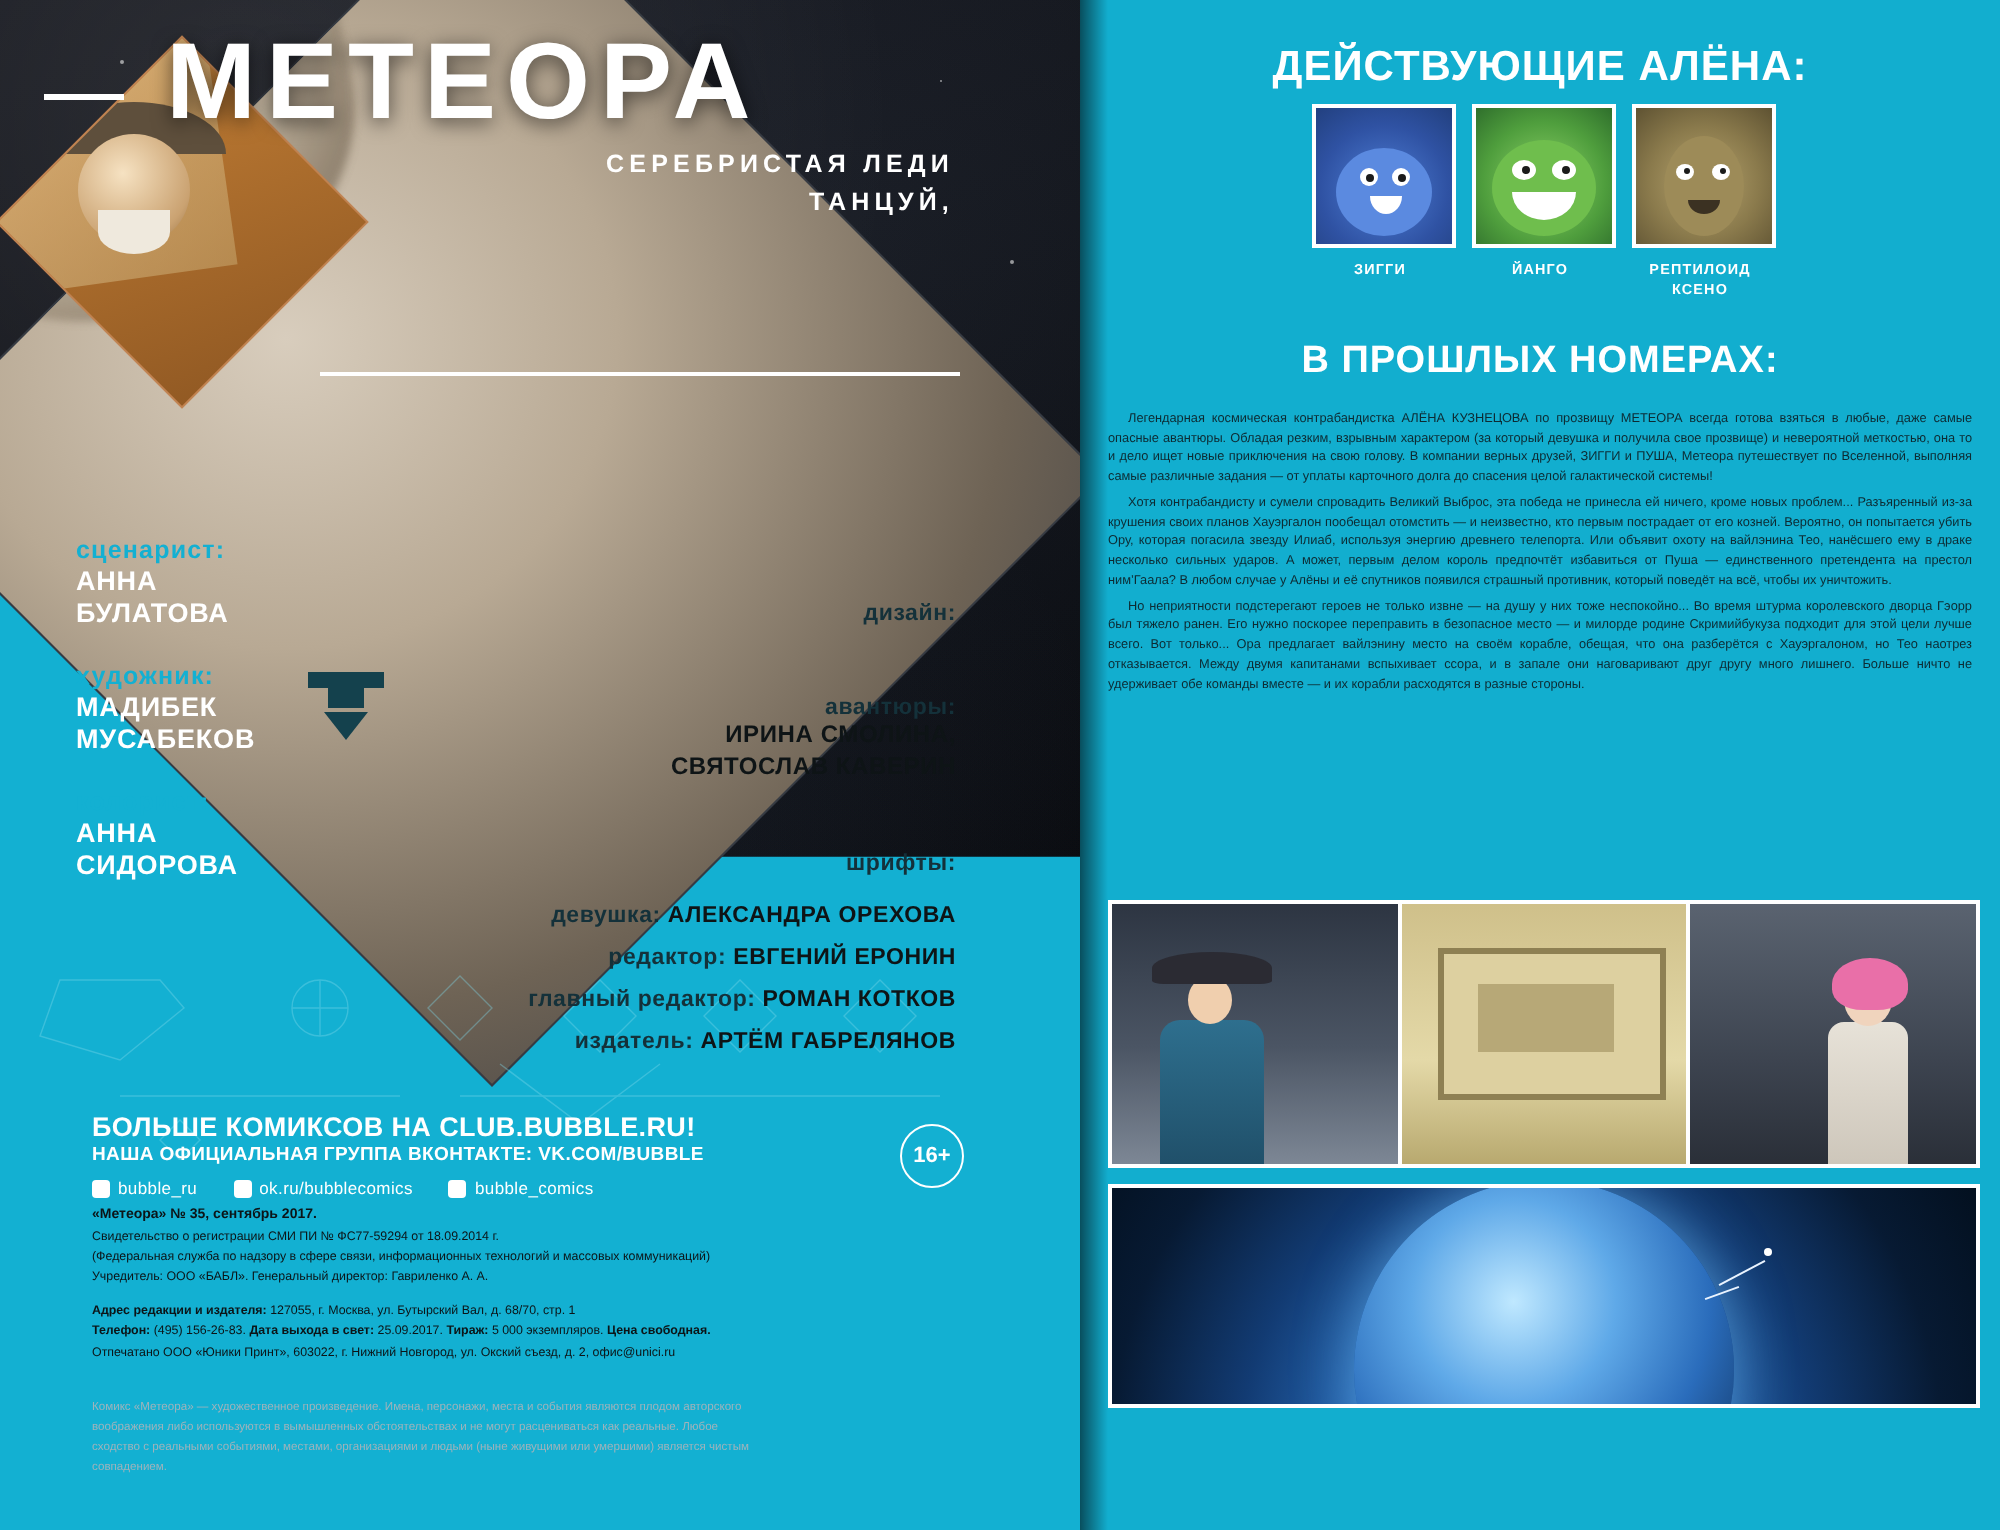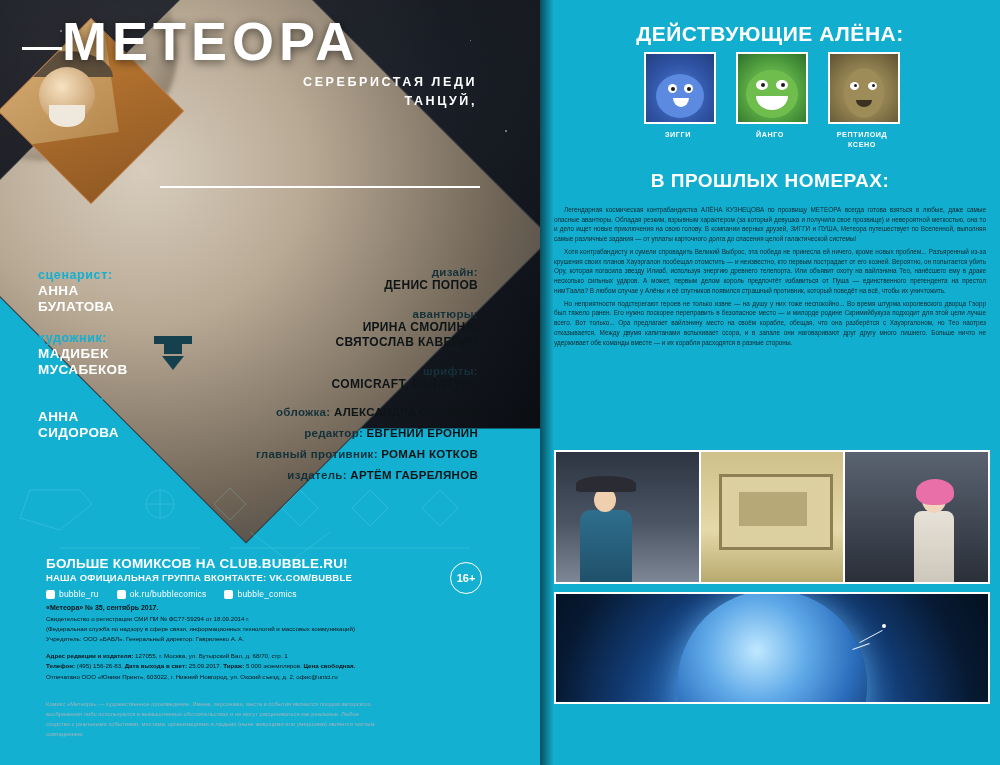--- a/index.html
+++ b/index.html
@@ -193,21 +193,21 @@
   }
 
   
   .credits-right {
     position: absolute;
     right: 62px; top: 266px;
     width: 260px;
     text-align: right;
     color: #1d1d1d;
   }
-  .cr-row { margin-bottom: 14px; }
+  .cr-row { margin-bottom: 14px; margin-top: 35px; }
   .cr-role {
     font-size: 11.5px;
     font-weight: bold;
     color: #14313a;
     letter-spacing: .3px;
   }
   .cr-name {
     font-size: 12px;
     font-weight: bold;
     color: #0e1416;
@@ -322,21 +322,21 @@
     font-size: 21px;
     font-weight: bold;
     letter-spacing: .5px;
   }
   .chars {
     position: absolute;
     left: 0; top: 52px;
     width: 460px;
     display: flex;
     justify-content: center;
-    gap: 24px;
+    gap: 12px;
   }
   .char { width: 68px; }
   .char-frame {
     width: 68px; height: 68px;
     border: 2px solid #ffffff;
     overflow: hidden;
     position: relative;
   }
   .char-name {
     margin-top: 6px;
@@ -515,21 +515,21 @@
         <path d="M370 20 l18 18 -18 18 -18 -18 z"></path>
         <path d="M440 20 l18 18 -18 18 -18 -18 z"></path>
         <path d="M60 78 L200 78 M230 78 L470 78"></path>
         <path d="M90 90 l10 10 -10 10 -10 -10 z"></path>
         <path d="M250 62 L290 92 L330 62"></path>
       </g>
     </svg>
 
     <div class="logo">
       <div class="logo-dash"></div>
-      <div class="logo-text" style="margin-left:40px">МЕТЕОРА</div>
+      <div class="logo-text" style="margin-left:61px">МЕТЕОРА</div>
     </div>
 
     <div class="subtitle">
       <div>СЕРЕБРИСТАЯ ЛЕДИ</div>
       <div>ТАНЦУЙ,</div>
     </div>
     <div class="subtitle-rule"></div>
 
     <div class="credits-left">
       <div class="cl-row">
@@ -553,42 +553,40 @@
       <svg viewBox="0 0 46 46" width="46" height="46">
         <path d="M4 6 L23 6 L23 24 L14 24 L14 14 L4 14 Z" fill="#14414d"></path>
         <path d="M23 6 L42 6 L42 14 L32 14 L32 24 L23 24 Z" fill="#14414d"></path>
         <path d="M12 26 L23 40 L34 26 Z" fill="#14414d"></path>
       </svg>
     </div>
 
     <div class="credits-right">
       <div class="cr-row">
         <div class="cr-role">дизайн:</div>
-        <div class="cr-name" style="white-space:pre-line">ДЕНИС ПОПОВ</div>
       </div>
       <div class="cr-row">
         <div class="cr-role">авантюры:</div>
         <div class="cr-name" style="white-space:pre-line">ИРИНА СМОЛИНА,
 СВЯТОСЛАВ КАВЕРИН</div>
       </div>
       <div class="cr-row">
         <div class="cr-role">шрифты:</div>
-        <div class="cr-name" style="white-space:pre-line">COMICRAFT, PARATYPE</div>
       </div>
 
       <div class="cr-inline">
-        <span class="lbl">обложка:</span>
+        <span class="lbl">девушка:</span>
         <span>АЛЕКСАНДРА ОРЕХОВА</span>
       </div>
       <div class="cr-inline">
         <span class="lbl">редактор:</span>
         <span>ЕВГЕНИЙ ЕРОНИН</span>
       </div>
       <div class="cr-inline">
-        <span class="lbl">главный противник:</span>
+        <span class="lbl">главный редактор:</span>
         <span>РОМАН КОТКОВ</span>
       </div>
       <div class="cr-inline">
         <span class="lbl">издатель:</span>
         <span>АРТЁМ ГАБРЕЛЯНОВ</span>
       </div>
     </div>
 
     <div class="promo">
       <div class="promo-title">БОЛЬШЕ КОМИКСОВ НА CLUB.BUBBLE.RU!</div>

